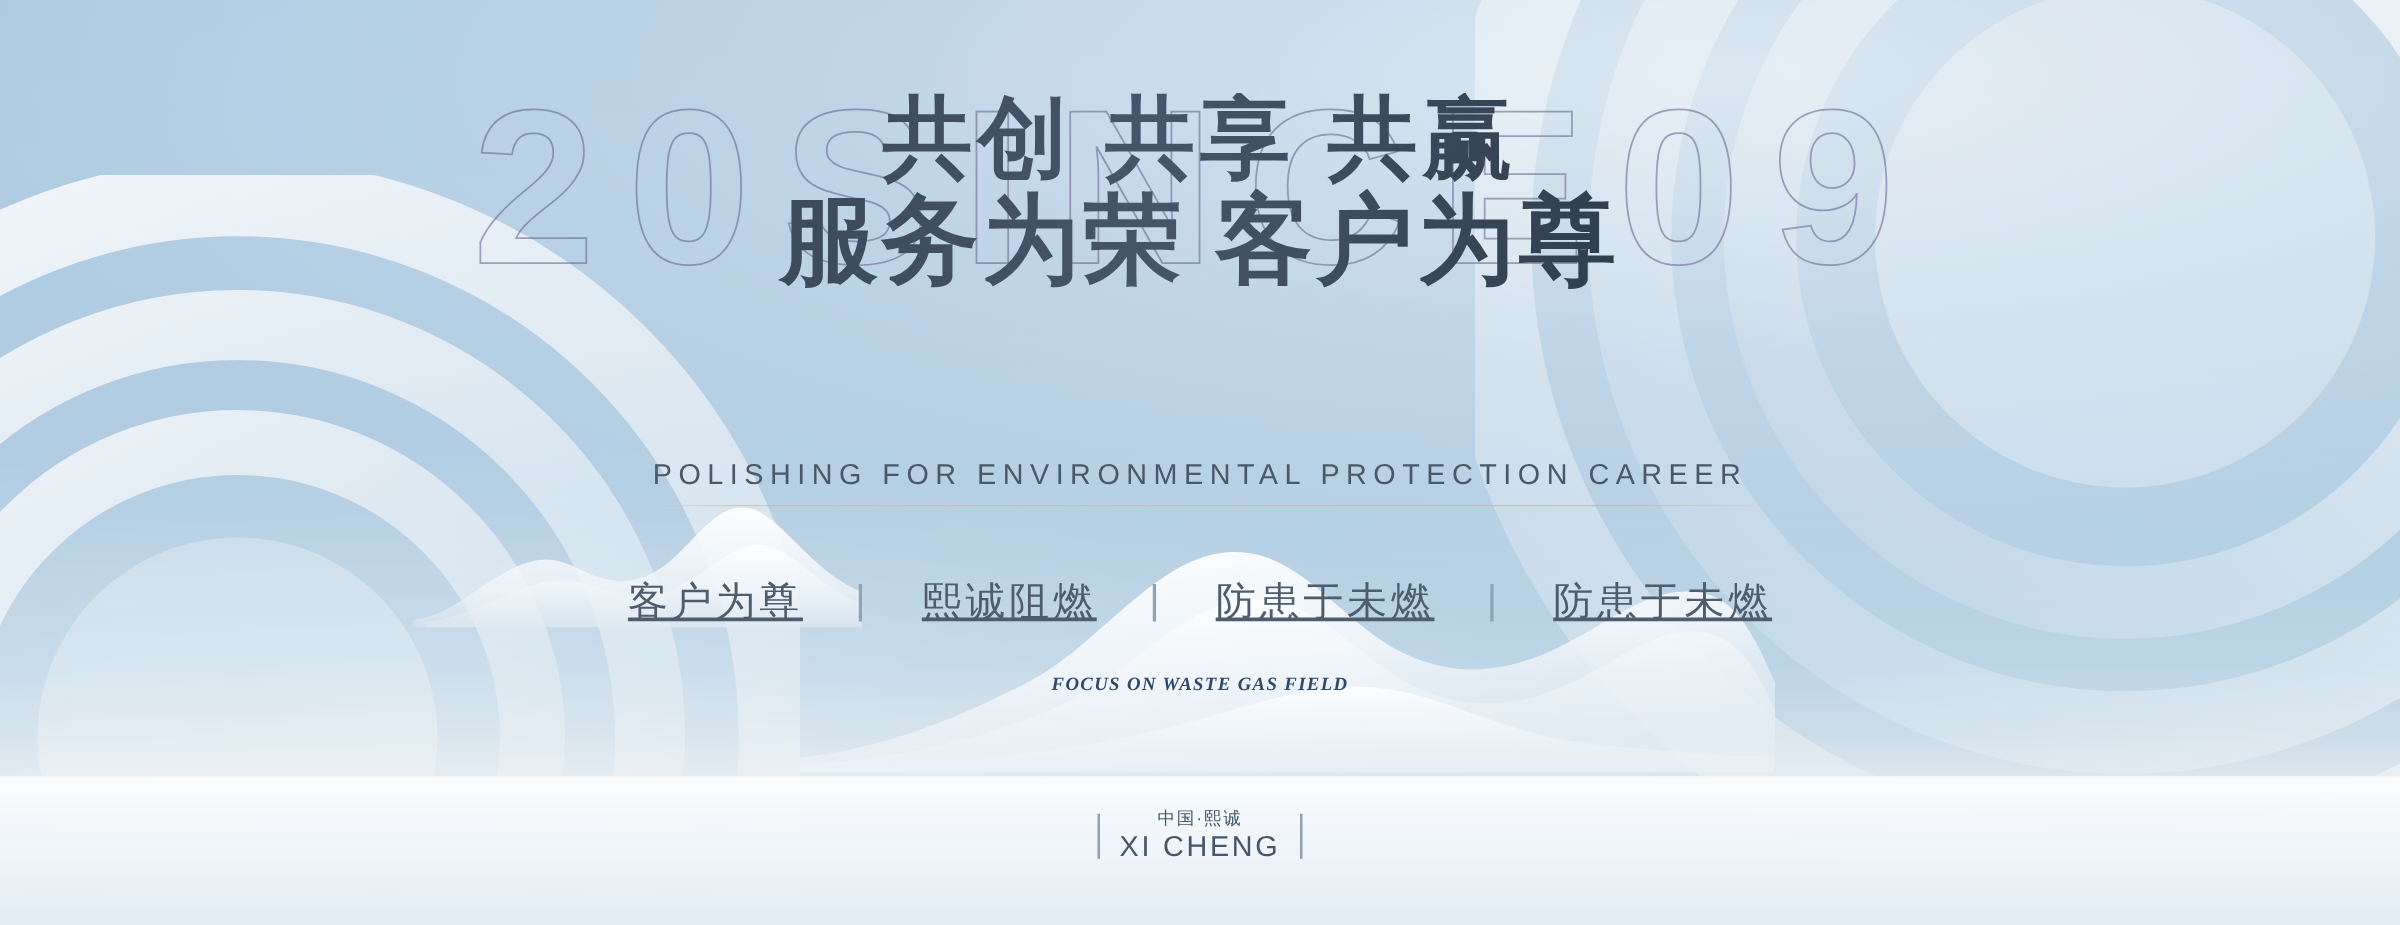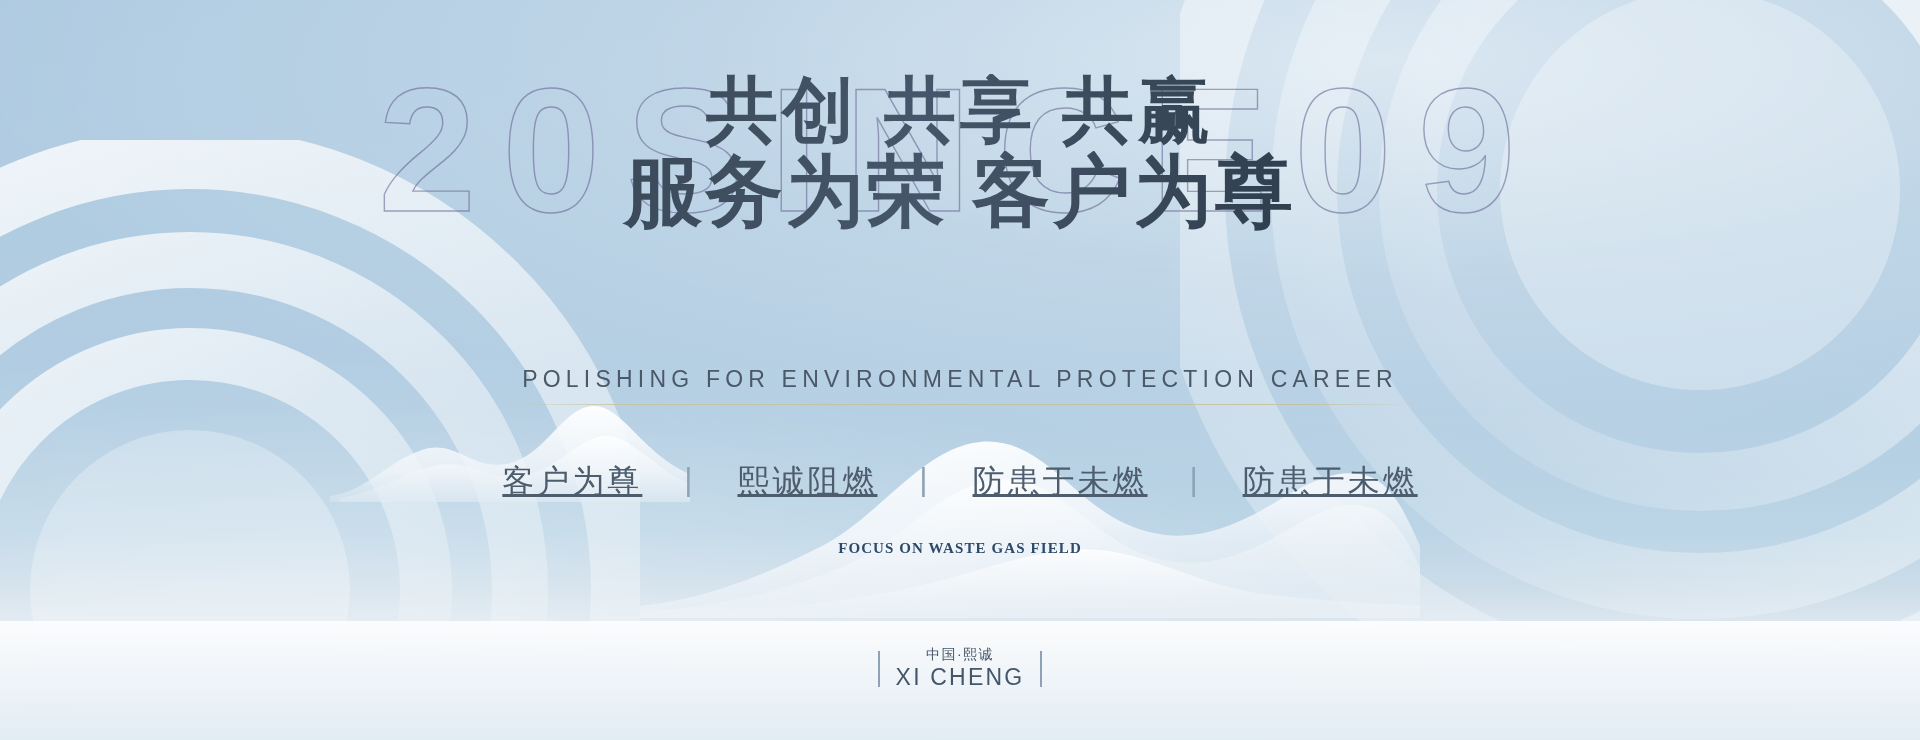--- a/index.html
+++ b/index.html
@@ -94,21 +94,21 @@
     transform:translateY(-2px);
   }
   .values .vitem{display:inline-block;text-decoration:underline;}
 
   
   .micro{
     position:absolute;left:0;right:0;top:540px;text-align:center;
     font-family:"Liberation Serif","DejaVu Serif",serif;
     color:#2d4a6b;font-weight:700;white-space:nowrap;
   }
-  .micro-1{font-size:15px;letter-spacing:1.1px;}
+  .micro-1{font-size:15px;letter-spacing:1.1px;font-style:italic;}
   .micro-2{font-size:16px;letter-spacing:1.1px;margin-top:5px;}
 
   
   .brand{
     position:absolute;left:0;right:0;bottom:48px;
     display:flex;align-items:center;justify-content:center;gap:16px;
   }
   .brand .bar{width:2px;height:36px;background:#7d93a8;opacity:.85;}
   .brand .btext{text-align:center;color:#44566a;line-height:1.25;}
   .brand .bcn{font-size:14px;letter-spacing:1.5px;}

